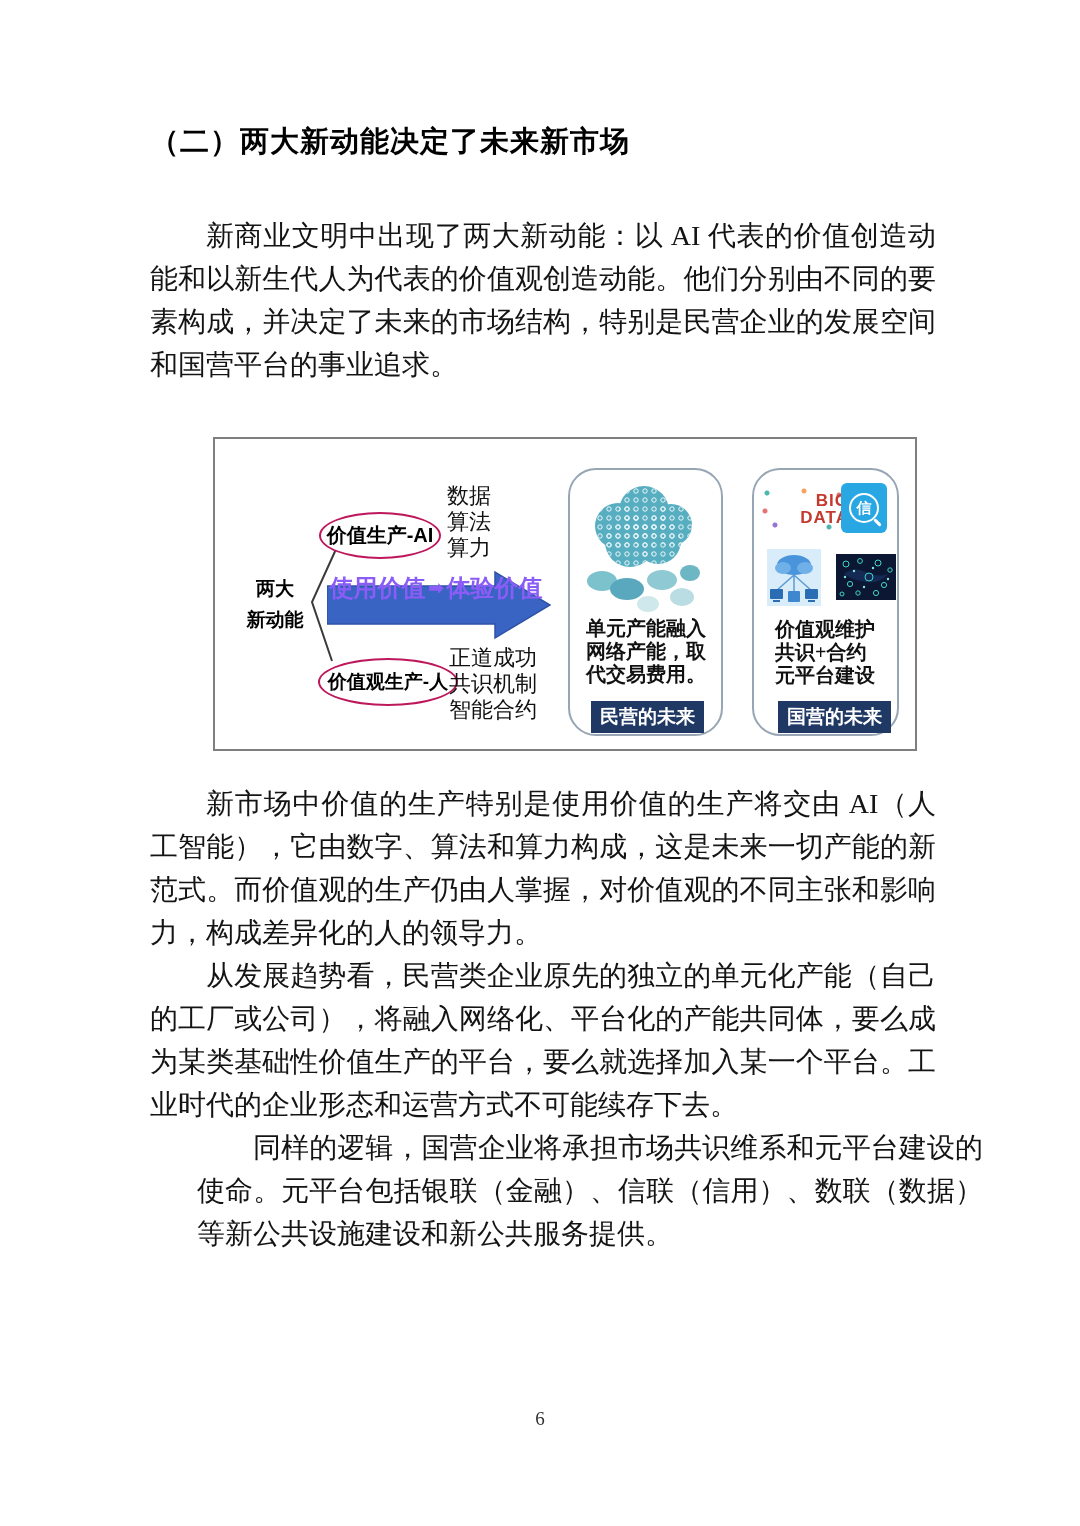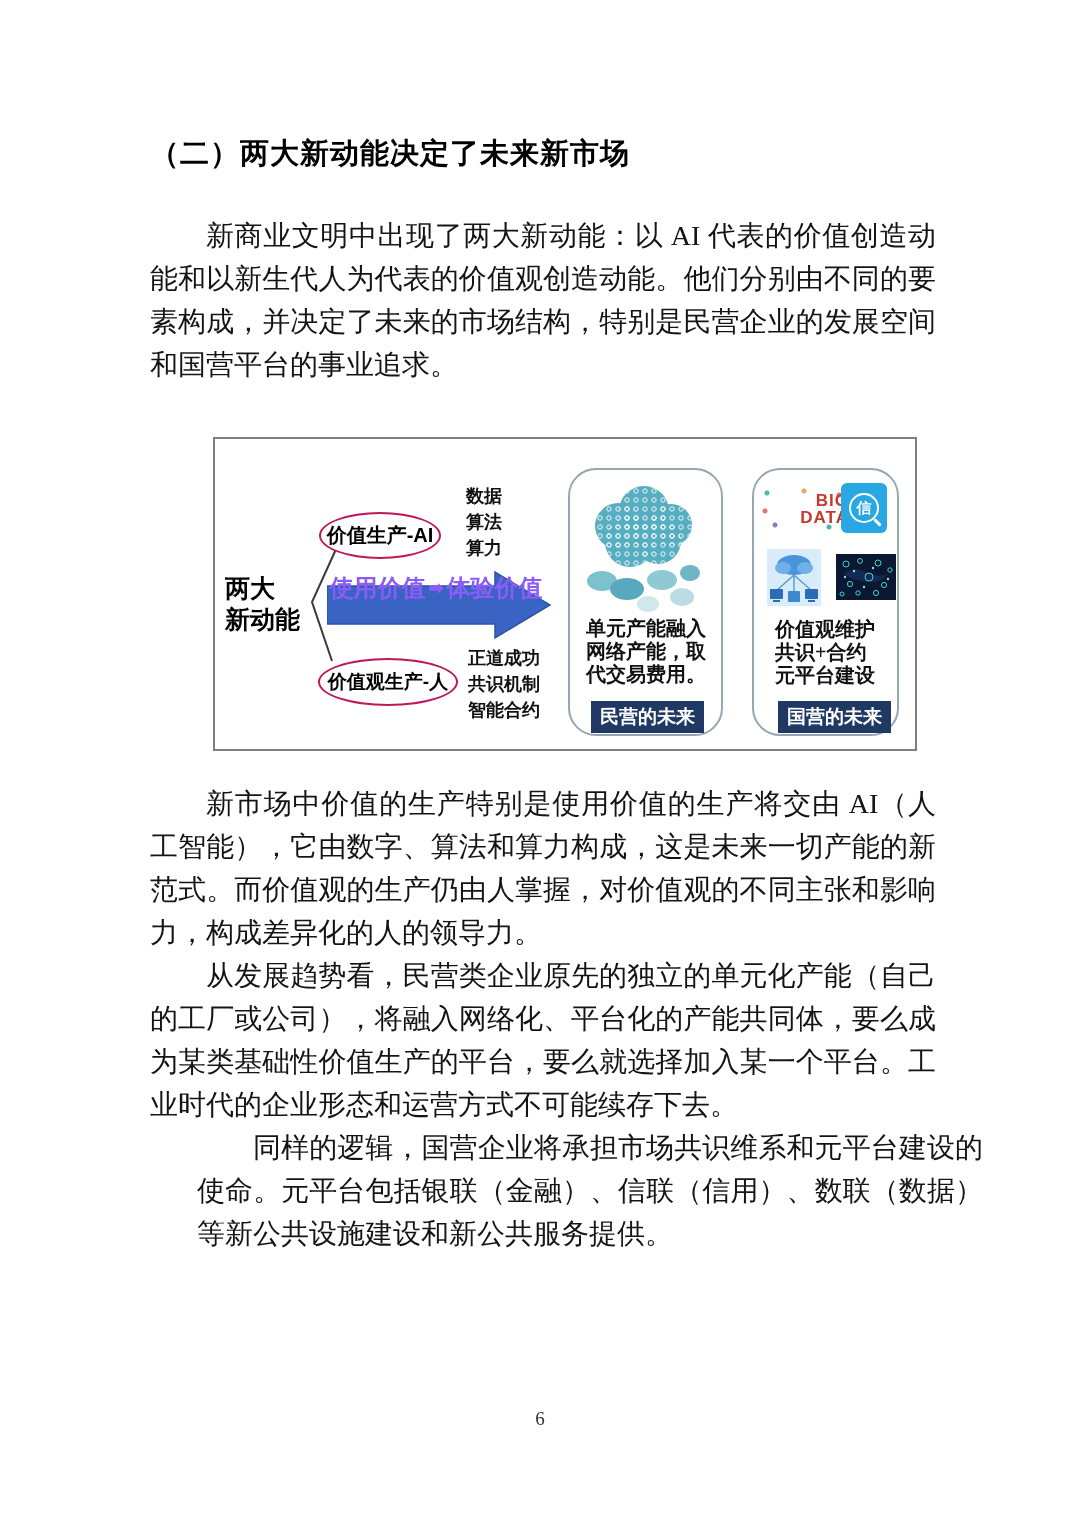--- a/index.html
+++ b/index.html
@@ -2,54 +2,54 @@
 <html><head>
 <meta charset="utf-8">
 <style>
   html,body{margin:0;padding:0;background:#e9e9e9;}
   .page{
     position:relative;width:1080px;height:1526px;margin:0 auto;
     background:#ffffff;overflow:hidden;
     font-family:"Liberation Serif", serif;color:#141414;
   }
   .heading{
-    position:absolute;left:150px;top:134px;width:800px;
+    position:absolute;left:150px;top:122px;width:800px;
     font-family:"Liberation Sans", sans-serif;
     font-size:29px;font-weight:bold;letter-spacing:1px;color:#000;
   }
   .body-p{
     position:absolute;left:150px;width:786px;margin:0;
     font-size:28px;line-height:43px;text-align:justify;text-indent:2em;
   }
   #p1{top:214px;} #p2{top:782px;} #p3{top:954px;} #p4{top:1126px;margin-left:47px;}
   .page-number{
     position:absolute;left:0;right:0;top:1408px;text-align:center;
     font-size:19px;color:#333;
   }
 
   
   .figure{
     position:absolute;left:213px;top:437px;width:700px;height:310px;
     border:2px solid #7f7f7f;background:#fff;
   }
   .branch-svg{position:absolute;left:0;top:0;pointer-events:none;}
   .source-label{
-    position:absolute;left:10px;top:134px;width:100px;text-align:left;
+    position:absolute;left:10px;top:134px;width:100px;text-align:center;
     font-family:Liberation Serif, serif;font-weight:bold;
-    font-size:25px;line-height:31px;color:#000;
+    font-size:19px;line-height:31px;color:#000;
   }
   .bubble{
     position:absolute;border:2px solid #be185d;border-radius:50%;
     background:#fff;display:flex;align-items:center;justify-content:center;
     font-family:"Liberation Sans", sans-serif;font-weight:bold;color:#000;
   }
   .bubble-top{left:104px;top:73px;width:118px;height:43px;font-size:20px;}
   .bubble-bottom{left:103px;top:219px;width:136px;height:44px;font-size:19px;text-align:right;}
   .item-list{
-    position:absolute;font-weight:bold;font-size:18px;line-height:26px;color:#111;margin-left:19px;
+    position:absolute;font-weight:normal;font-size:22px;line-height:26px;color:#111;
   }
   .items-top{left:232px;top:44px;}
   .items-bottom{left:234px;top:206px;}
   .arrow-svg{position:absolute;left:112px;top:130px;}
   .arrow-text{
     position:absolute;left:112px;top:134px;width:218px;height:30px;
     display:flex;align-items:center;justify-content:center;gap:3px;
     font-family:"Liberation Sans", sans-serif;font-weight:bold;
     font-size:24px;color:#8b5cf6;white-space:nowrap;
   }

